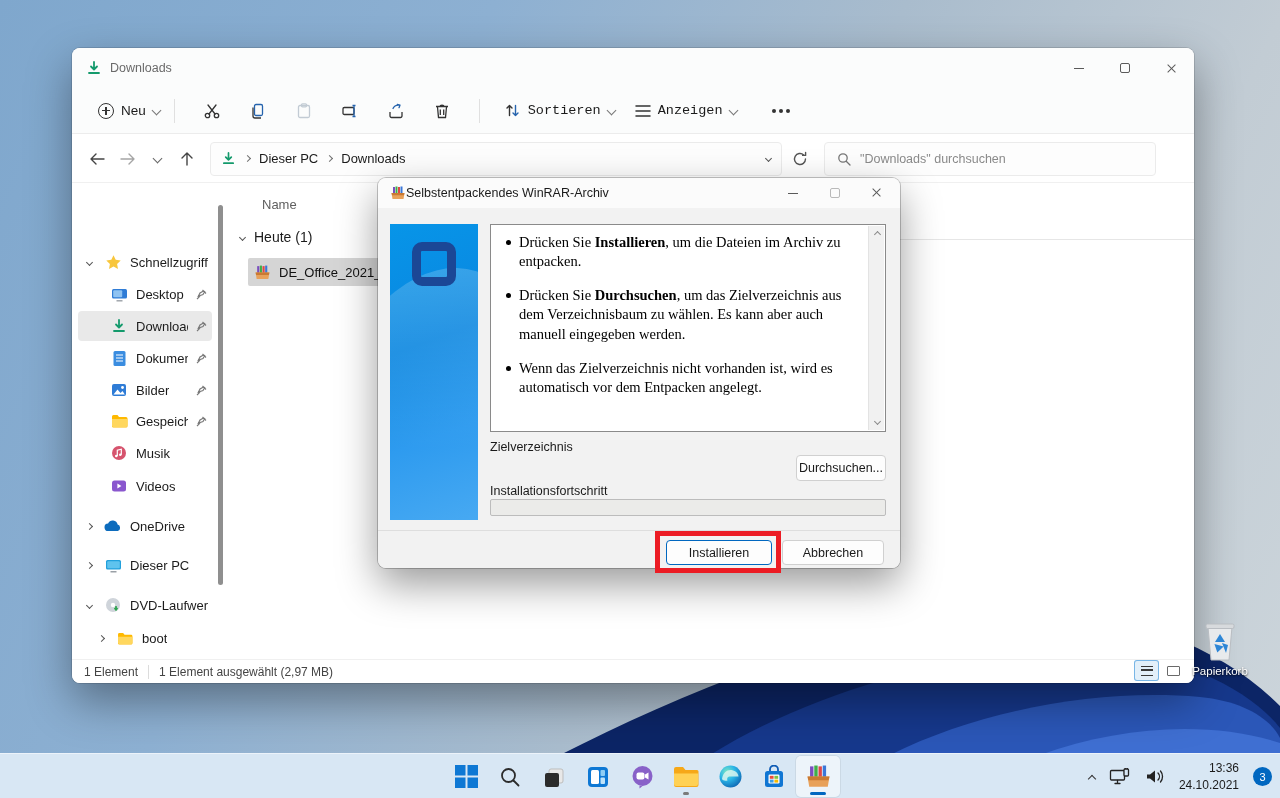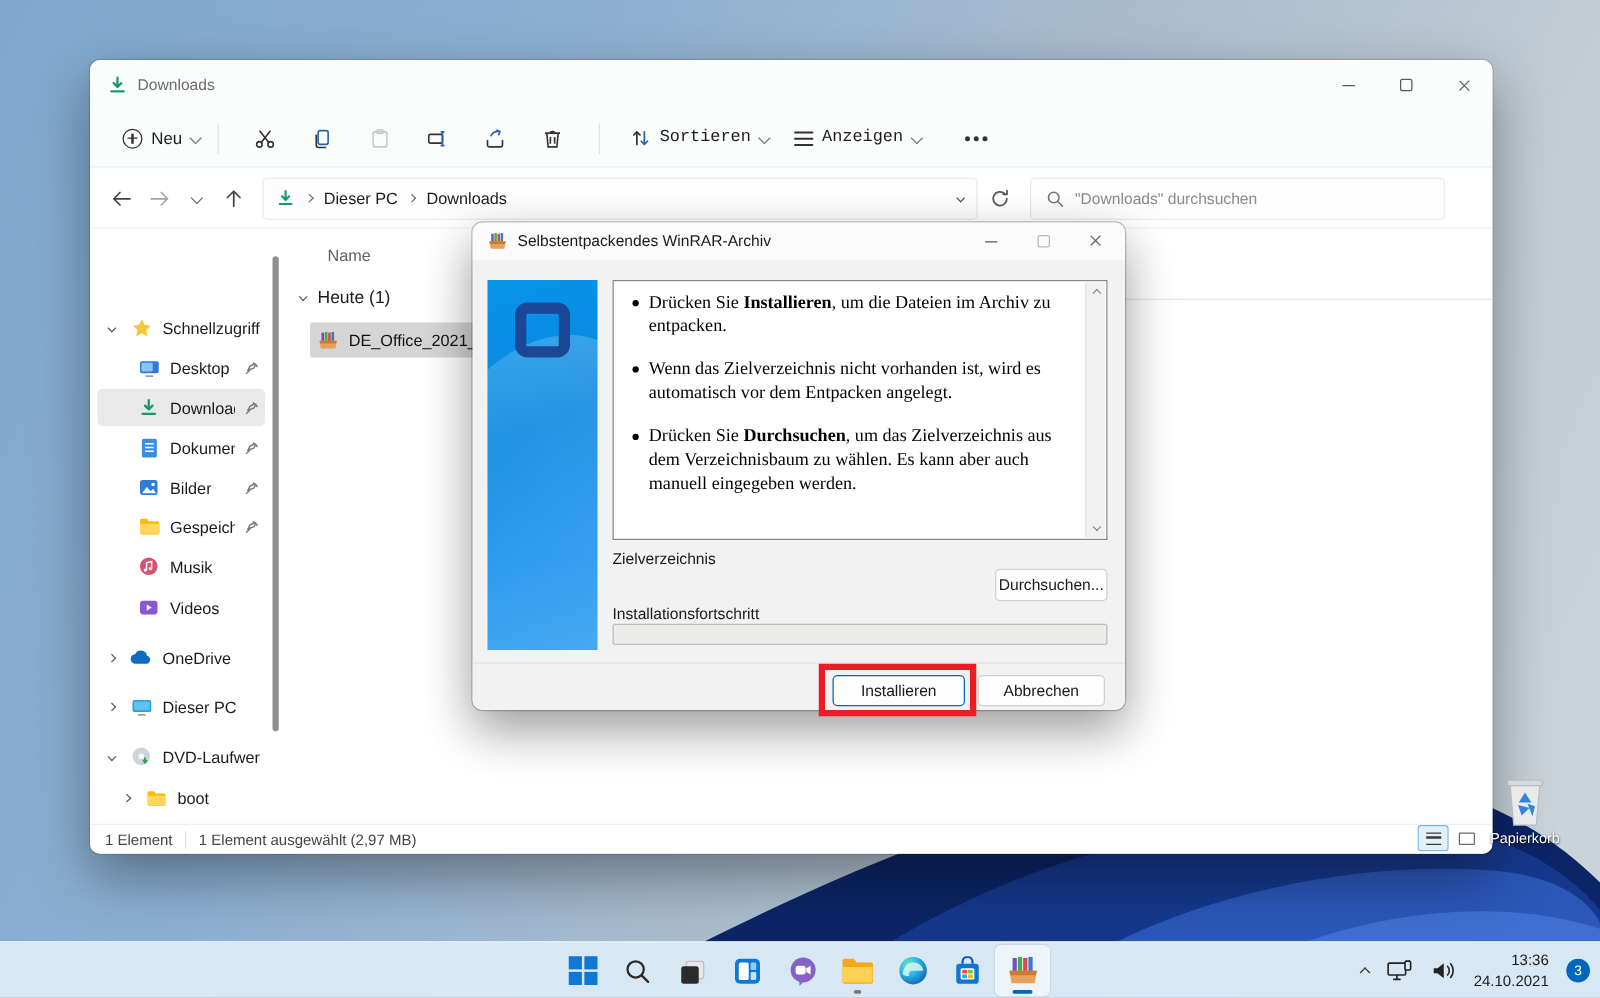--- a/index.html
+++ b/index.html
@@ -72,21 +72,21 @@
   .view-toggles { position:absolute; right:8px; bottom:2px; display:flex; gap:2px; }
   .vt { width:25px; height:21px; display:flex; align-items:center; justify-content:center; border-radius:3px; }
   .vt.active { background:#e3f0fa; box-shadow:0 0 0 1px #79b6e6 inset; }
   .lines-ico { width:12px; height:10px; border-top:1.6px solid #3a3a3a; border-bottom:1.6px solid #3a3a3a; position:relative; }
   .lines-ico::before { content:""; position:absolute; left:0; top:2.6px; width:12px; height:1.6px; background:#3a3a3a; }
   .thumb-ico { width:13px; height:10px; border:1.4px solid #6a6a6a; border-radius:1px; }
 
   
   .dialog { position:absolute; left:378px; top:178px; width:522px; height:390px; background:#f2f2f2; border-radius:8px;
     box-shadow:0 16px 40px rgba(0,0,0,.4), 0 0 0 1px rgba(0,0,0,.22); overflow:hidden; }
-  .dl-titlebar { position:absolute; left:0; top:0; right:0; height:30px; background:#fbfbfb; display:flex; align-items:center; padding-left:12px; gap:8px; }
+  .dl-titlebar { position:absolute; left:0; top:0; right:0; height:30px; background:#fbfbfb; display:flex; align-items:center; padding-left:12px; }
   .dl-title { font-size:12.5px; color:#1a1a1a; }
   .dl-controls { position:absolute; right:2px; top:0; height:30px; display:flex; }
   .dl-ctl { width:42px; height:30px; display:flex; align-items:center; justify-content:center; color:#444; }
   .dl-ctl .glyph-max { border-color:#b9b9b9; }
   .banner { position:absolute; left:12px; top:46px; width:88px; height:296px;
     background:linear-gradient(160deg,#0795e8 0%,#0a86e0 40%,#2e9bef 70%,#47a9f2 100%); overflow:hidden; }
   .banner::before { content:""; position:absolute; left:-60px; top:40px; width:200px; height:300px; border-radius:50%;
     background:linear-gradient(160deg, rgba(255,255,255,.22), rgba(255,255,255,0) 60%); transform:rotate(18deg); }
   .banner-logo { position:absolute; left:22px; top:18px; width:44px; height:44px; border:9px solid #1b4796; border-radius:10px; }
   .dl-text { position:absolute; left:112px; top:46px; width:396px; height:208px; background:#fff; border:1px solid #8a8a8a; }
@@ -533,22 +533,22 @@
   </div>
 
   <div class="banner">
     <div class="banner-logo"></div>
   </div>
 
   <div class="dl-text">
     <div class="dl-text-inner">
       <ul>
         <li><span>Drücken Sie </span><b>Installieren</b><span>, um die Dateien im Archiv zu entpacken.</span></li>
+        <li><span>Drücken Sie </span><b>Durchsuchen</b><span>, um das Zielverzeichnis aus dem Verzeichnisbaum zu wählen. Es kann aber auch manuell eingegeben werden.</span></li>
         <li><span>Wenn das Zielverzeichnis nicht vorhanden ist, wird es automatisch vor dem Entpacken angelegt.</span><b></b><span></span></li>
-        <li><span>Drücken Sie </span><b>Durchsuchen</b><span>, um das Zielverzeichnis aus dem Verzeichnisbaum zu wählen. Es kann aber auch manuell eingegeben werden.</span></li>
       </ul>
     </div>
     <div class="dl-scrollbar">
       <span class="sc-arrow top">
           <span class="chv up"></span>
         </span>
       <span class="sc-arrow bottom">
           <span class="chv down"></span>
         </span>
     </div>

